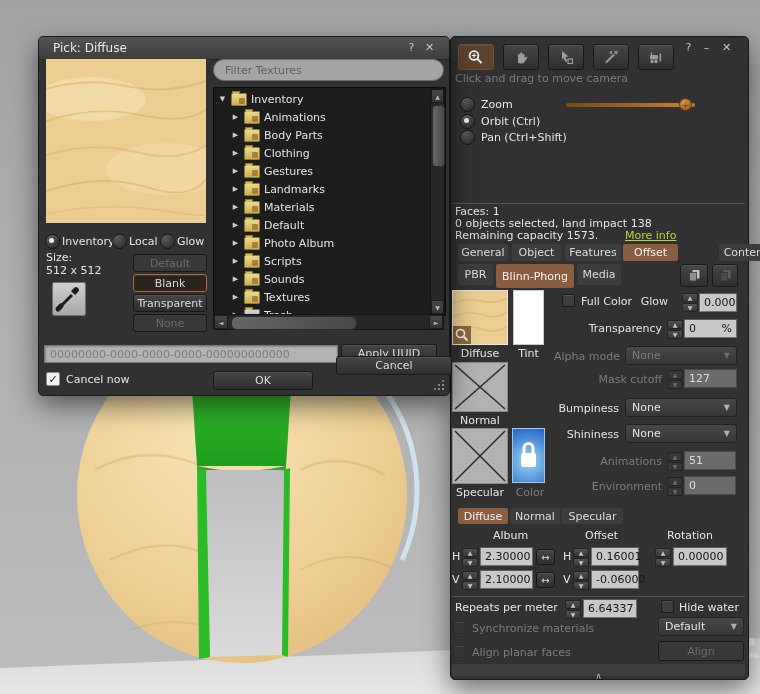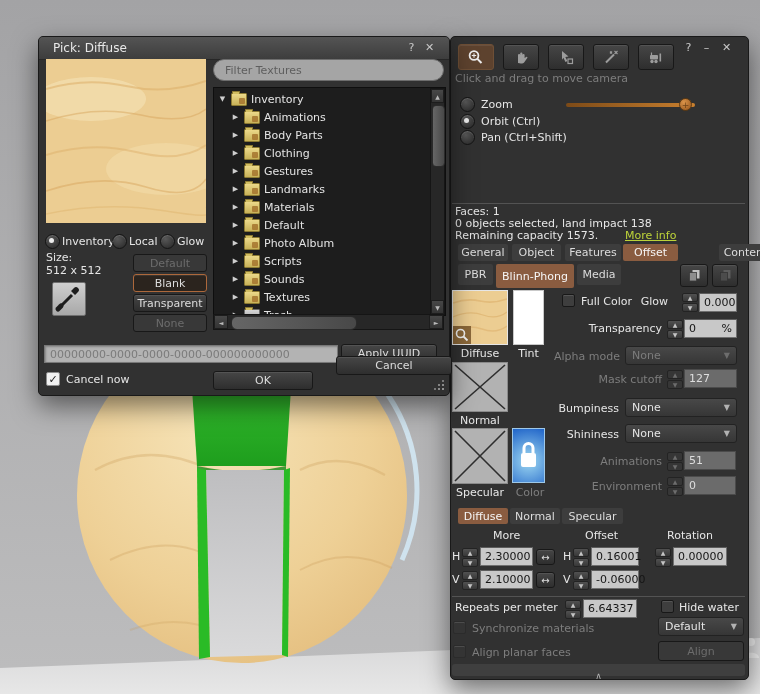--- a/index.html
+++ b/index.html
@@ -339,21 +339,21 @@
 <div class="ab tab sel" style="left:458px;top:508px;width:50px;height:16px">
     <span>Diffuse</span>
   </div>
 <div class="ab tab" style="left:510px;top:508px;width:50px;height:16px">
     <span>Normal</span>
   </div>
 <div class="ab tab" style="left:562px;top:508px;width:61px;height:16px">
     <span>Specular</span>
   </div>
 
-<span class="ab txt" style="left:493px;top:529px">More</span>
+<span class="ab txt" style="left:493px;top:529px">Album</span>
 <span class="ab txt" style="left:585px;top:529px">Offset</span>
 <span class="ab txt" style="left:667px;top:529px">Rotation</span>
 
 <span class="ab txt" style="left:452px;top:550px">H</span>
 <div class="ab spin" style="left:462px;top:548px">
   <b>▲</b>
   <b>▼</b>
 </div>
 <div class="ab fld" style="left:480px;top:547px;width:53px;height:19px">
   <span>2.30000</span>

